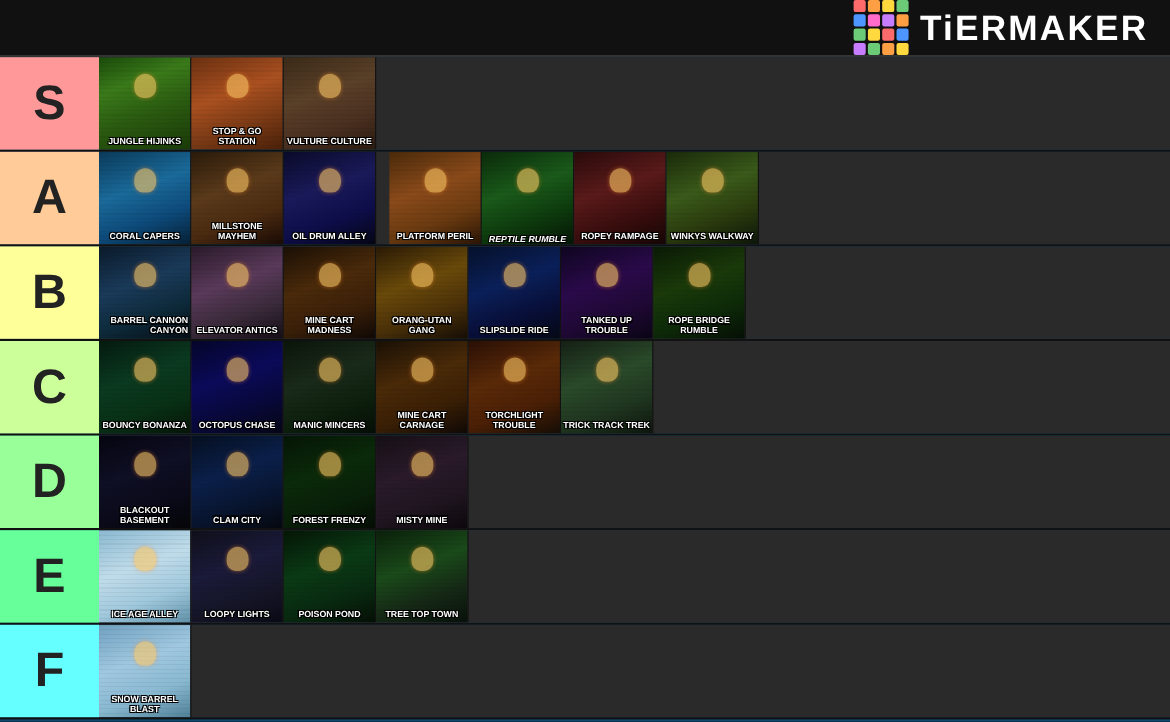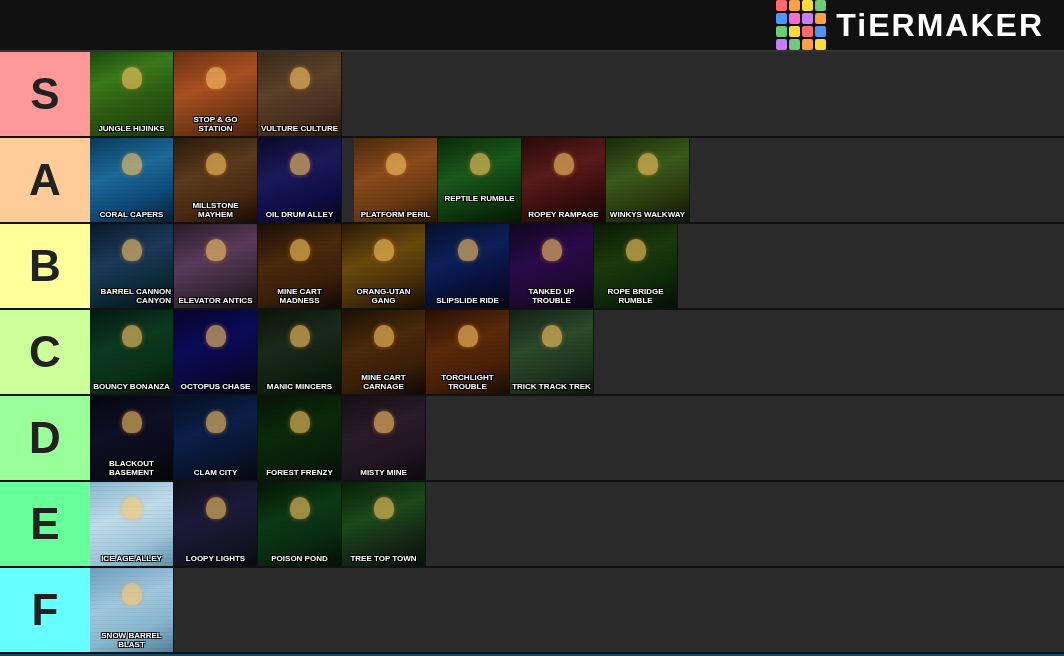--- a/index.html
+++ b/index.html
@@ -79,21 +79,21 @@
             <div style="position: absolute; bottom: 3px; left: 2px; right: 2px; font-size: 8px; font-weight: bold; color: white; text-align: center; text-shadow: black 1px 1px 0px, black -1px -1px 0px, black 1px -1px 0px, black -1px 1px 0px; line-height: 1.15; font-family: Arial, sans-serif;">OIL DRUM ALLEY</div>
             <div style="position: absolute; top: 15px; left: 50%; transform: translateX(-50%); width: 20px; height: 22px; border-radius: 50% 50% 40% 40%; background: rgba(255, 200, 100, 0.6); box-shadow: rgba(255, 150, 50, 0.5) 0px 0px 4px;"></div>
           </div>
           <div style="width: 84px; height: 100%; flex-shrink: 0; position: relative; border-right: 1px solid rgb(17, 17, 17); overflow: hidden; background: linear-gradient(160deg, rgb(74, 42, 10) 0%, rgb(138, 74, 26) 40%, rgb(106, 58, 16) 70%, rgb(42, 21, 5) 100%); margin-left: 12px;">
             <div style="position: absolute; inset: 0px; background: repeating-linear-gradient(0deg, transparent, transparent 3px, rgba(0, 0, 0, 0.05) 3px, rgba(0, 0, 0, 0.05) 4px);"></div>
             <div style="position: absolute; bottom: 3px; left: 2px; right: 2px; font-size: 8px; font-weight: bold; color: white; text-align: center; text-shadow: black 1px 1px 0px, black -1px -1px 0px, black 1px -1px 0px, black -1px 1px 0px; line-height: 1.15; font-family: Arial, sans-serif;">PLATFORM PERIL</div>
             <div style="position: absolute; top: 15px; left: 50%; transform: translateX(-50%); width: 20px; height: 22px; border-radius: 50% 50% 40% 40%; background: rgba(255, 200, 100, 0.6); box-shadow: rgba(255, 150, 50, 0.5) 0px 0px 4px;"></div>
           </div>
           <div style="width: 84px; height: 100%; flex-shrink: 0; position: relative; border-right: 1px solid rgb(17, 17, 17); overflow: hidden; background: linear-gradient(160deg, rgb(10, 42, 10) 0%, rgb(26, 90, 26) 40%, rgb(13, 58, 13) 70%, rgb(5, 21, 5) 100%);">
             <div style="position: absolute; inset: 0px; background: repeating-linear-gradient(0deg, transparent, transparent 3px, rgba(0, 0, 0, 0.05) 3px, rgba(0, 0, 0, 0.05) 4px);"></div>
-            <div style="position: absolute; bottom: 19px; left: 2px; right: 2px; font-size: 8px; font-weight: bold; color: white; text-align: center; text-shadow: black 1px 1px 0px, black -1px -1px 0px, black 1px -1px 0px, black -1px 1px 0px; line-height: 1.15; font-family: Arial, sans-serif;">REPTILE RUMBLE</div>
+            <div style="position: absolute; bottom: 0; left: 2px; right: 2px; font-size: 8px; font-weight: bold; color: white; text-align: center; text-shadow: black 1px 1px 0px, black -1px -1px 0px, black 1px -1px 0px, black -1px 1px 0px; line-height: 1.15; font-family: Arial, sans-serif; font-style: italic;">REPTILE RUMBLE</div>
             <div style="position: absolute; top: 15px; left: 50%; transform: translateX(-50%); width: 20px; height: 22px; border-radius: 50% 50% 40% 40%; background: rgba(255, 200, 100, 0.6); box-shadow: rgba(255, 150, 50, 0.5) 0px 0px 4px;"></div>
           </div>
           <div style="width: 84px; height: 100%; flex-shrink: 0; position: relative; border-right: 1px solid rgb(17, 17, 17); overflow: hidden; background: linear-gradient(160deg, rgb(42, 10, 10) 0%, rgb(90, 26, 26) 40%, rgb(58, 13, 13) 70%, rgb(21, 5, 5) 100%);">
             <div style="position: absolute; inset: 0px; background: repeating-linear-gradient(0deg, transparent, transparent 3px, rgba(0, 0, 0, 0.05) 3px, rgba(0, 0, 0, 0.05) 4px);"></div>
             <div style="position: absolute; bottom: 3px; left: 2px; right: 2px; font-size: 8px; font-weight: bold; color: white; text-align: center; text-shadow: black 1px 1px 0px, black -1px -1px 0px, black 1px -1px 0px, black -1px 1px 0px; line-height: 1.15; font-family: Arial, sans-serif;">ROPEY RAMPAGE</div>
             <div style="position: absolute; top: 15px; left: 50%; transform: translateX(-50%); width: 20px; height: 22px; border-radius: 50% 50% 40% 40%; background: rgba(255, 200, 100, 0.6); box-shadow: rgba(255, 150, 50, 0.5) 0px 0px 4px;"></div>
           </div>
           <div style="width: 84px; height: 100%; flex-shrink: 0; position: relative; border-right: 1px solid rgb(17, 17, 17); overflow: hidden; background: linear-gradient(160deg, rgb(26, 42, 10) 0%, rgb(58, 90, 26) 40%, rgb(42, 58, 13) 70%, rgb(13, 21, 10) 100%);">
             <div style="position: absolute; inset: 0px; background: repeating-linear-gradient(0deg, transparent, transparent 3px, rgba(0, 0, 0, 0.05) 3px, rgba(0, 0, 0, 0.05) 4px);"></div>
             <div style="position: absolute; bottom: 3px; left: 2px; right: 2px; font-size: 8px; font-weight: bold; color: white; text-align: center; text-shadow: black 1px 1px 0px, black -1px -1px 0px, black 1px -1px 0px, black -1px 1px 0px; line-height: 1.15; font-family: Arial, sans-serif;">WINKYS WALKWAY</div>

